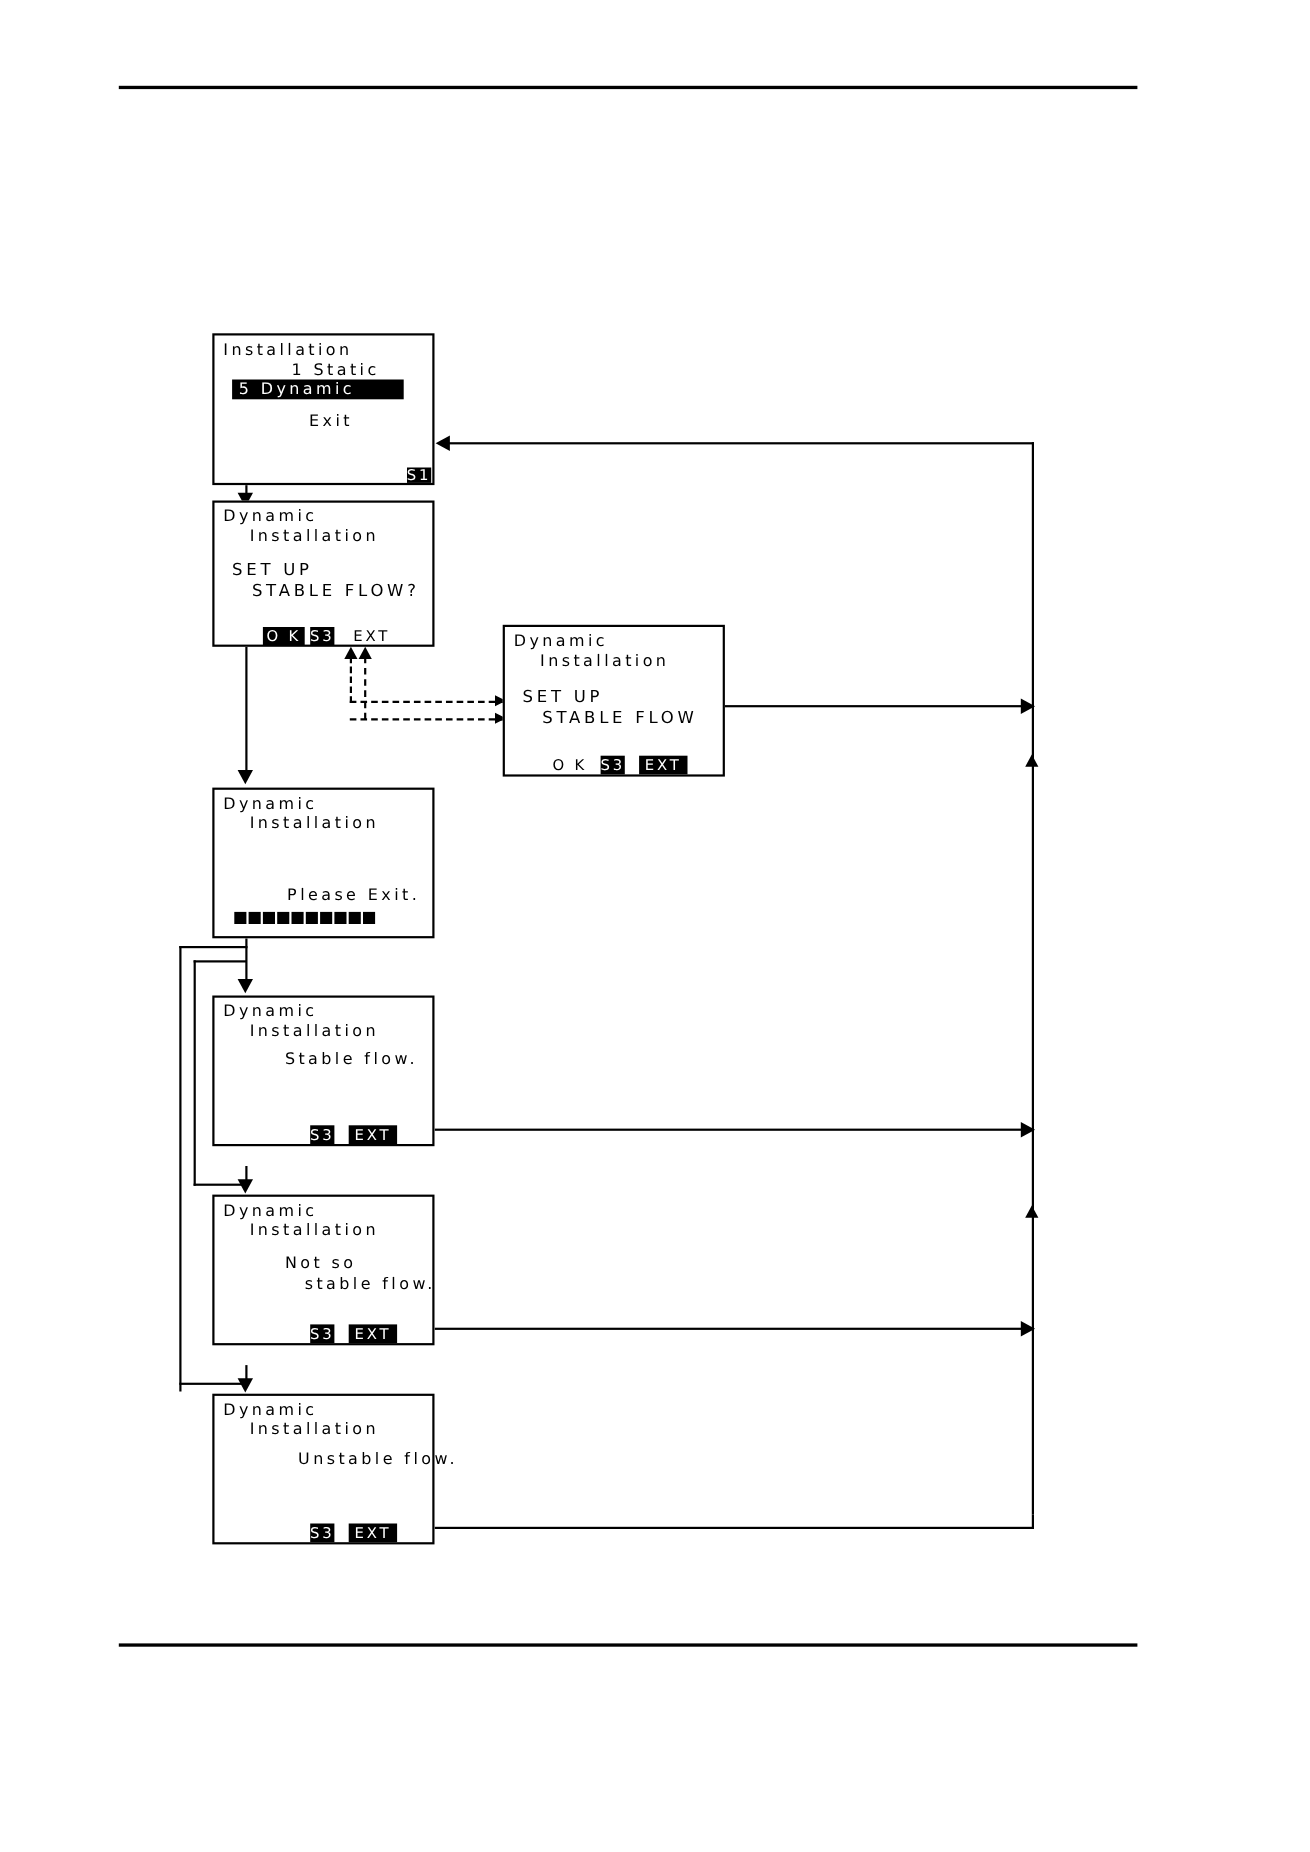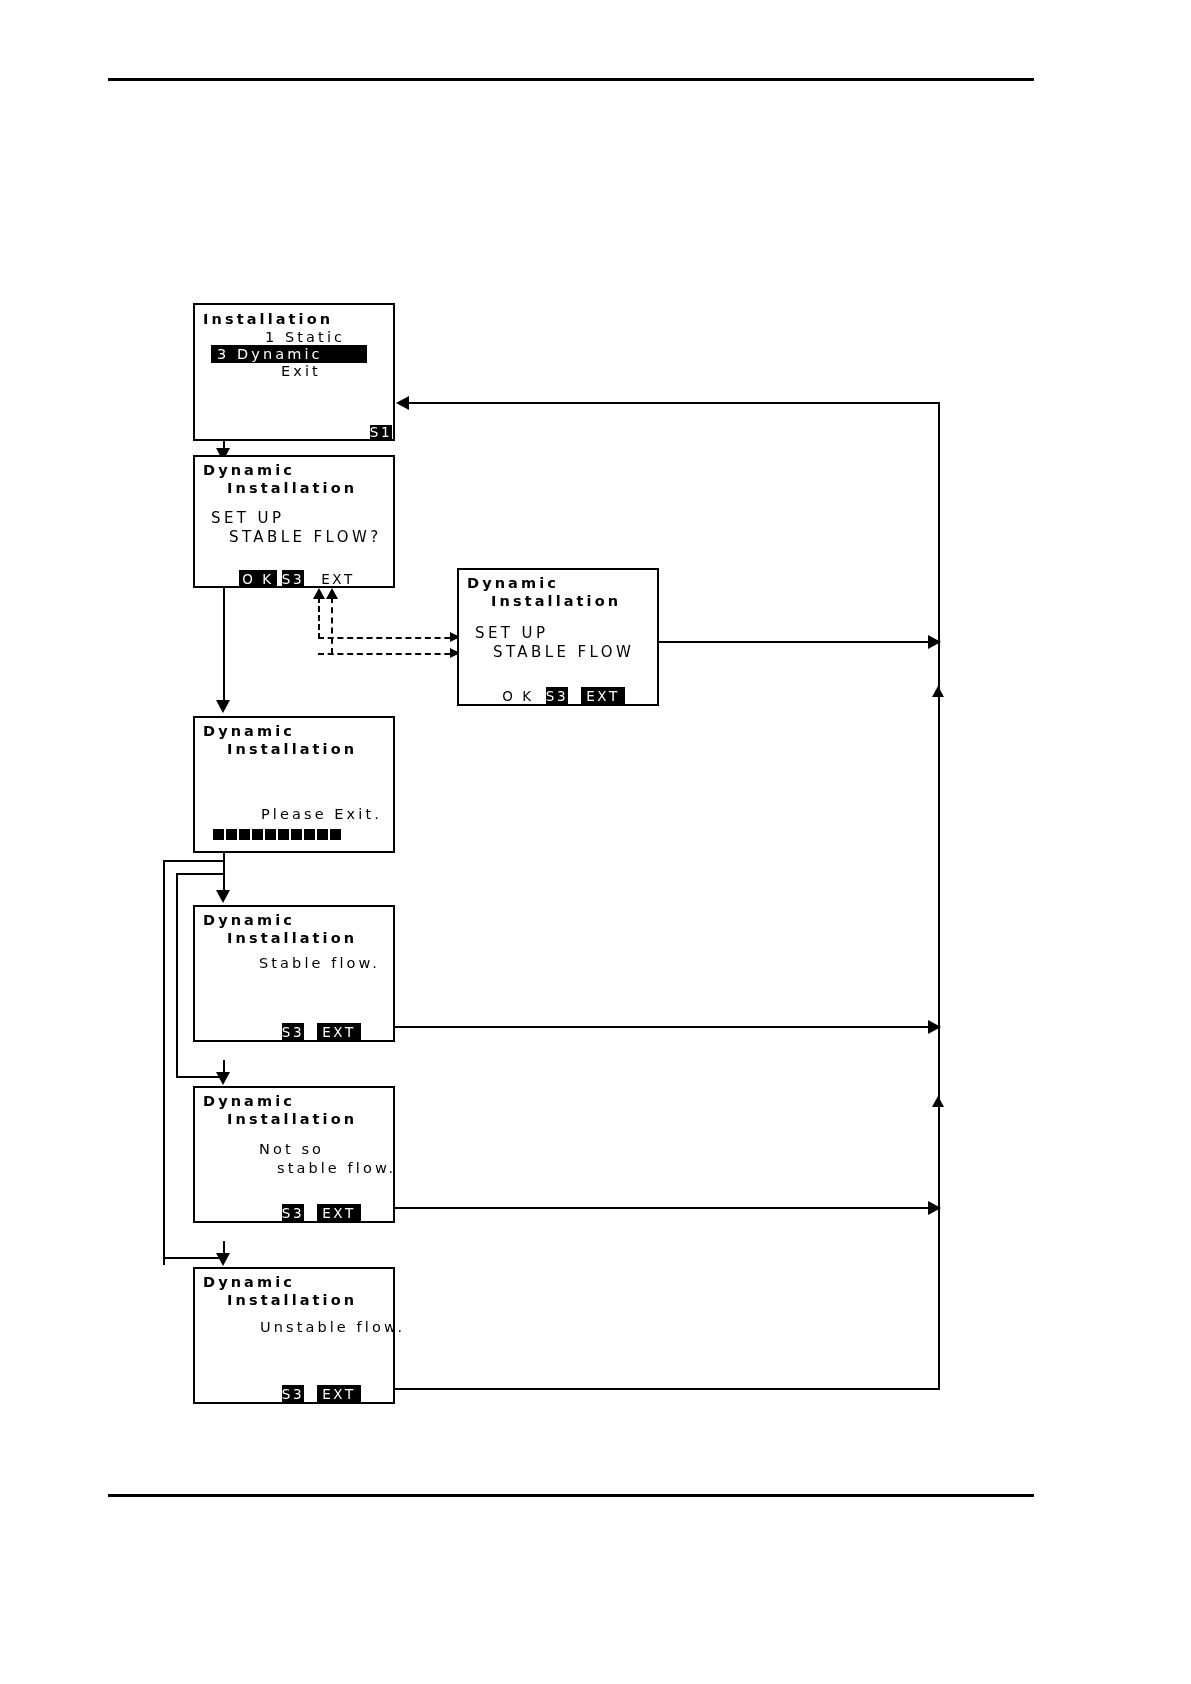--- a/index.html
+++ b/index.html
@@ -10,21 +10,21 @@
   .rule{position:absolute;left:108px;width:926px;height:3px;background:#000;}
   .rule.top{top:78px;}
   .rule.bottom{top:1494px;}
 
   
   .screen{position:absolute;background:#fff;border:2px solid #000;box-sizing:border-box;}
   .scr-line{position:absolute;white-space:pre;color:#000;
             font-family:"DejaVu Sans", sans-serif;}
 
   
-  .t-title{font-size:14.5px;letter-spacing:3.1px;font-weight:700;}
+  .t-title{font-size:14.5px;letter-spacing:3.1px;font-weight:400;}
   .t-body {font-size:14.5px;letter-spacing:3.1px;font-weight:400;margin-left:48px;}
   .t-caps {font-size:15px;letter-spacing:3.4px;font-weight:400;}
 
   
   .inv-row{position:absolute;background:#000;color:#fff;white-space:pre;
            font-size:14.5px;letter-spacing:3.1px;display:flex;align-items:center;}
 
   
   .key{position:absolute;white-space:pre;font-size:13.5px;letter-spacing:2.6px;
        color:#000;display:flex;align-items:center;justify-content:center;}
@@ -109,22 +109,22 @@
 <div class="dash-v" style="left:331px;top:597px;height:57px;"></div>
 <div class="ar-thin-right" style="left:450px;top:632px;"></div>
 <div class="ar-thin-right" style="left:450px;top:648px;"></div>
 <div class="ar-open-up" style="left:313px;top:588px;"></div>
 <div class="ar-open-up" style="left:326px;top:588px;"></div>
 
 <div id="screens-root">
     <div class="screen" style="left: 193px; top: 303px; width: 202px; height: 138px;">
       <div class="scr-line t-title" style="left: 8px; top: 6px;">Installation</div>
       <div class="scr-line t-body" style="left: 22px; top: 24px;">1 Static</div>
-      <div class="scr-line t-body" style="left: 38px; top: 58px;">Exit</div>
-      <div class="inv-row" style="left: 16px; top: 40px; width: 150px; height: 18px; padding-left: 6px;">3 Dynamic</div>
+      <div class="scr-line t-body" style="left: 38px; top: 70px;">Exit</div>
+      <div class="inv-row" style="left: 16px; top: 40px; width: 150px; height: 18px; padding-left: 6px;">5 Dynamic</div>
       <div class="key inv" style="left: 175px; top: 120px; width: 22px; height: 14px;">S1</div>
     </div>
     <div class="screen" style="left: 193px; top: 455px; width: 202px; height: 133px;">
       <div class="scr-line t-title" style="left: 8px; top: 5px;">Dynamic</div>
       <div class="scr-line t-title" style="left: 32px; top: 23px;">Installation</div>
       <div class="scr-line t-caps" style="left: 16px; top: 52px;">SET UP</div>
       <div class="scr-line t-caps" style="left: 34px; top: 71px;">STABLE FLOW?</div>
       <div class="key inv" style="left: 44px; top: 113px; width: 38px; height: 17px;">O K</div>
       <div class="key inv" style="left: 87px; top: 113px; width: 22px; height: 17px;">S3</div>
       <div class="key" style="left: 123px; top: 113px; width: 40px; height: 17px;">EXT</div>
@@ -166,17 +166,17 @@
       <div class="scr-line t-title" style="left: 8px; top: 5px;">Dynamic</div>
       <div class="scr-line t-title" style="left: 32px; top: 23px;">Installation</div>
       <div class="scr-line t-body" style="left: 16px; top: 53px;">Not so</div>
       <div class="scr-line t-body" style="left: 34px; top: 72px;">stable flow.</div>
       <div class="key inv" style="left: 87px; top: 116px; width: 22px; height: 17px;">S3</div>
       <div class="key inv" style="left: 122px; top: 116px; width: 44px; height: 17px;">EXT</div>
     </div>
     <div class="screen" style="left: 193px; top: 1267px; width: 202px; height: 137px;">
       <div class="scr-line t-title" style="left: 8px; top: 5px;">Dynamic</div>
       <div class="scr-line t-title" style="left: 32px; top: 23px;">Installation</div>
-      <div class="scr-line t-body" style="left: 17px; top: 50px;">Unstable flow.</div>
+      <div class="scr-line t-body" style="left: 28px; top: 50px;">Unstable flow.</div>
       <div class="key inv" style="left: 87px; top: 116px; width: 22px; height: 17px;">S3</div>
       <div class="key inv" style="left: 122px; top: 116px; width: 44px; height: 17px;">EXT</div>
     </div>
   </div>
 
 </body></html>

